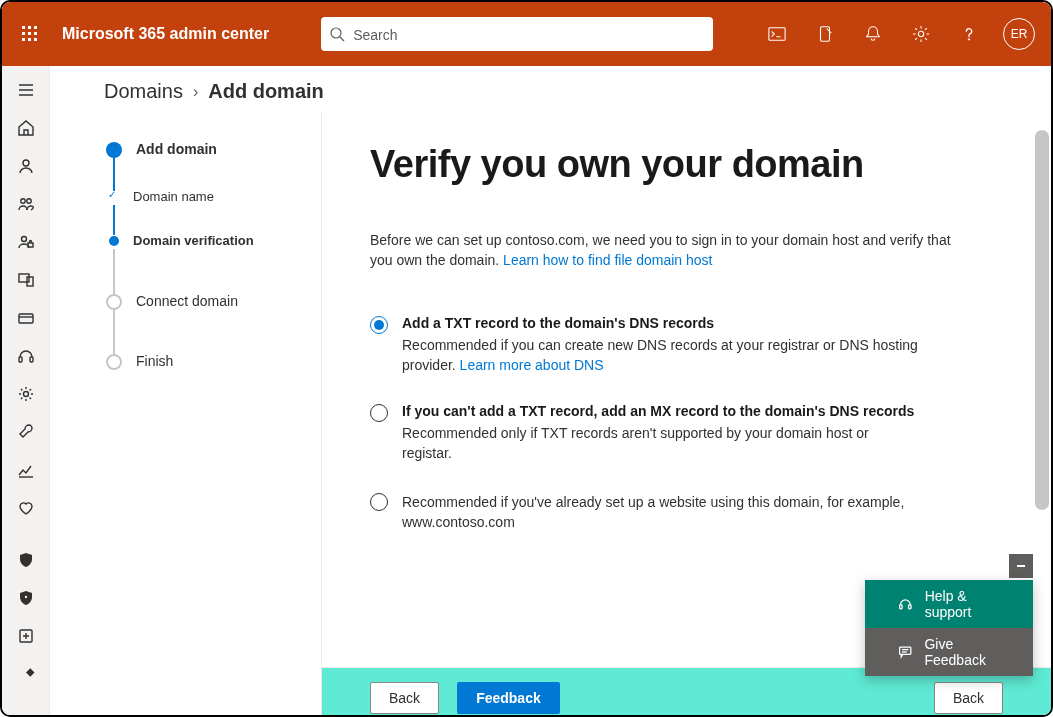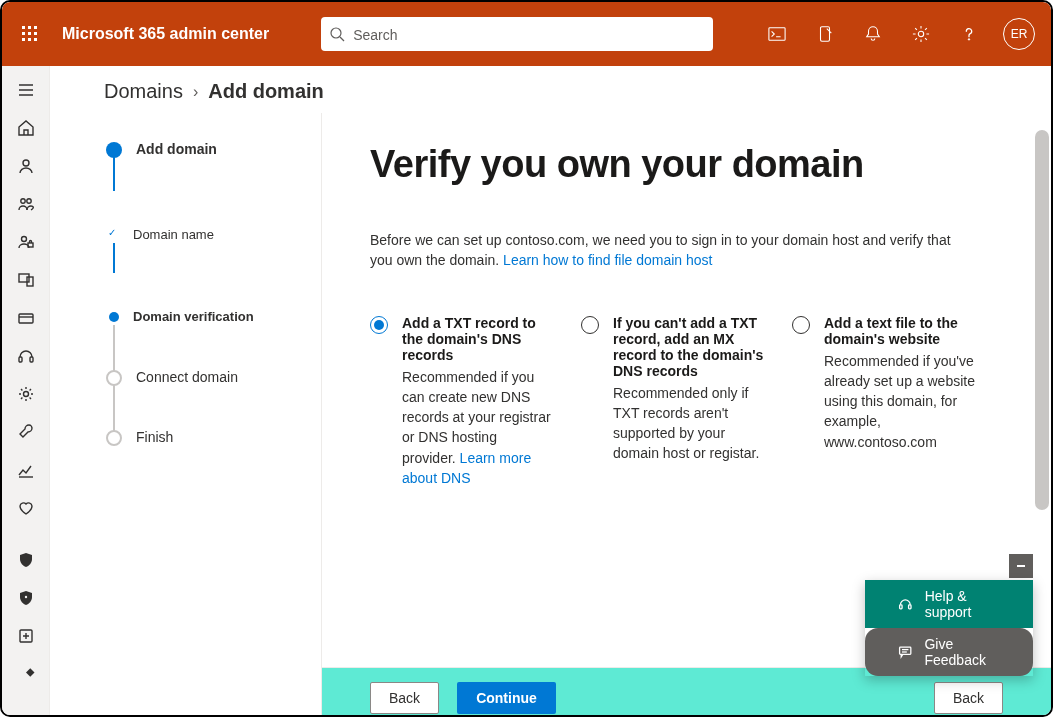--- a/index.html
+++ b/index.html
@@ -52,28 +52,28 @@
   .step.sub.done .dot::after { content:"✓"; color:#0078d4; font-size:10px; position:absolute; left:-1px; top:-3px;}
   .step .line { position:absolute; left:7px; top:16px; bottom:-2px; width:2px; background:#c8c6c4;}
   .step.done .line, .step.active .line { background:#0078d4;}
   .step.sub .line { left:7px;}
   .step.last-blue .line { background:#c8c6c4;}
   .step-label { font-size:14px; color:#323130; padding-top:0px;}
   .step.done .step-label, .step.active .step-label.bold { font-weight:600;}
   .step.sub .step-label { font-size:13px; font-weight:400; color:#323130;}
   .step.active.sub .step-label { font-weight:600;}
   .step.pending .step-label { color:#323130;}
-  .step.sub { min-height:44px;margin-top:38px;}
+  .step.sub { min-height:44px;}
 
   
   h1.page-title { font-size:38px; font-weight:700; color:#1b1a19; margin-bottom:44px; letter-spacing:-0.5px;}
   .intro { font-size:14px; color:#323130; line-height:1.45; max-width:600px; margin-bottom:44px;}
   .intro a { color:#0078d4; text-decoration:none;}
 
-  .radio-group { display:flex; gap:28px;}
+  .radio-group { display:flex; flex-direction:column; gap:28px;}
   .radio-item { display:flex; gap:14px; align-items:flex-start;}
   .radio-outer { width:18px; height:18px; border:1px solid #323130; border-radius:50%; flex-shrink:0; margin-top:1px; display:flex; align-items:center; justify-content:center; cursor:pointer;}
   .radio-item.selected .radio-outer { border-color:#0078d4;}
   .radio-inner { width:10px; height:10px; border-radius:50%; background:#0078d4; display:none;}
   .radio-item.selected .radio-inner { display:block;}
   .radio-title { font-size:14px; font-weight:600; color:#1b1a19; margin-bottom:4px;}
   .radio-desc { font-size:14px; color:#323130; line-height:1.45; max-width:520px;}
   .radio-desc a { color:#0078d4; text-decoration:none;}
 
   
@@ -82,21 +82,21 @@
   .btn-default { background:#fff; border-color:#8a8886; color:#323130;}
   .btn-primary { background:#0078d4; color:#fff; font-weight:600;}
   .panel-footer .spacer { flex:1;}
 
   
   .float-panel { position:absolute; right:18px; bottom:54px; width:168px; display:flex; flex-direction:column; box-shadow:0 4px 12px rgba(0,0,0,0.25);}
   .float-toggle { position:absolute; right:18px; bottom:152px; width:24px; height:24px; background:#605e5c; display:flex; align-items:center; justify-content:center; cursor:pointer;}
   .float-toggle svg{ width:12px; height:12px; stroke:#fff; stroke-width:2;}
   .float-item { height:48px; display:flex; align-items:center; gap:12px; padding:0 33px; font-size:14px; color:#fff; cursor:pointer;}
   .float-item.help { background:#008272;}
-  .float-item.feedback { background:#605e5c;border-radius:13px;}
+  .float-item.feedback { background:#605e5c;}
   .float-item svg { width:18px; height:18px; fill:none; stroke:#fff; stroke-width:1.6;}
 
 </style>
 </head>
 <body>
 
 <div class="topbar">
   <div class="waffle">
     <svg viewBox="0 0 16 16">
         <rect x="0" y="0" width="3" height="3"></rect>
@@ -315,29 +315,28 @@
           <div class="radio-item">
             <div class="radio-outer"></div>
             <div>
               <div class="radio-title">If you can't add a TXT record, add an MX record to the domain's DNS records</div>
               <div class="radio-desc">Recommended only if TXT records aren't supported by your domain host or registar.</div>
             </div>
           </div>
           <div class="radio-item">
             <div class="radio-outer"></div>
             <div>
-              <div class="radio-title">Add a text file to the domain's website</div>
               <div class="radio-desc">Recommended if you've already set up a website using this domain, for example, www.contoso.com</div>
             </div>
           </div>
         </div>
 
         <div class="panel-footer">
           <button class="btn btn-default">Back</button>
-          <button class="btn btn-primary">Continue</button>
+          <button class="btn btn-primary">Feedback</button>
           <div class="spacer"></div>
           <button class="btn btn-default">Back</button>
         </div>
       </div>
     </div>
 
     <div class="scrollbar-fake">
       <div class="scrollbar-thumb"></div>
     </div>
 

